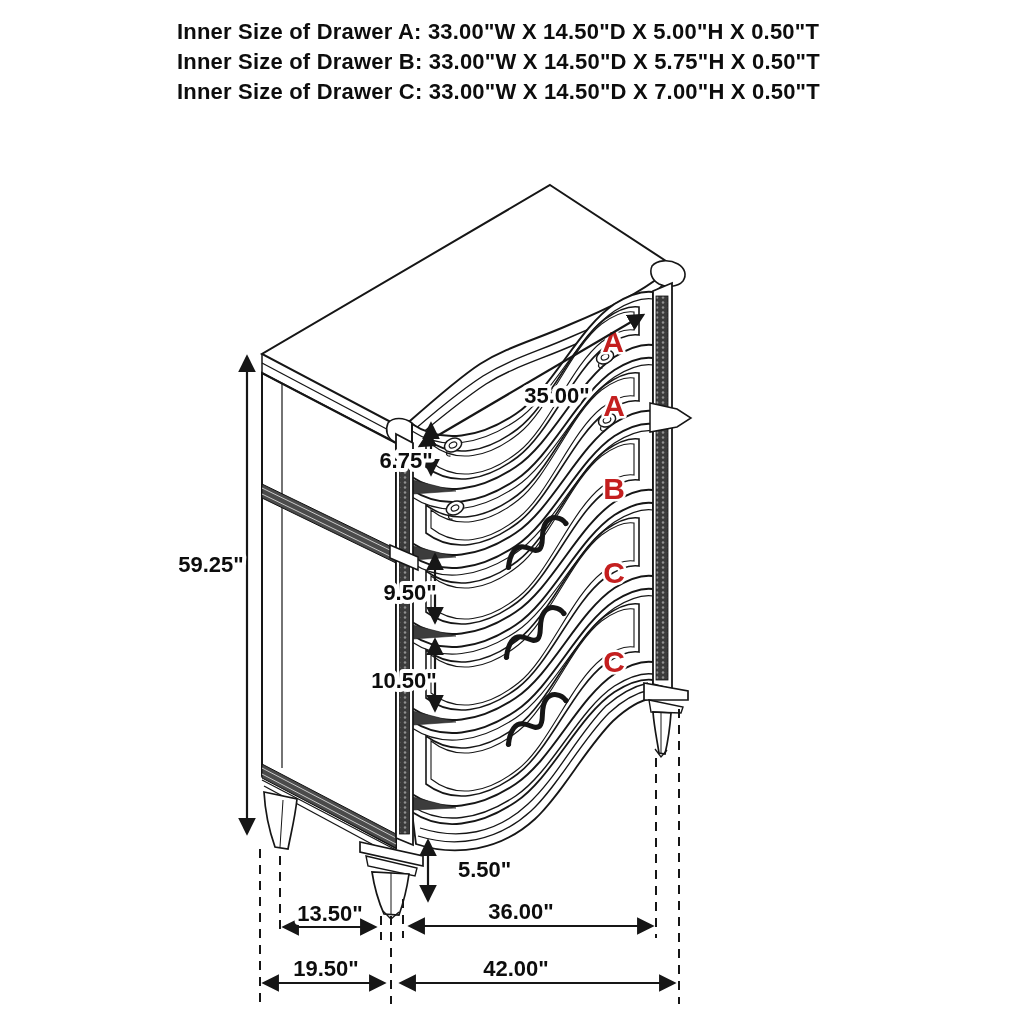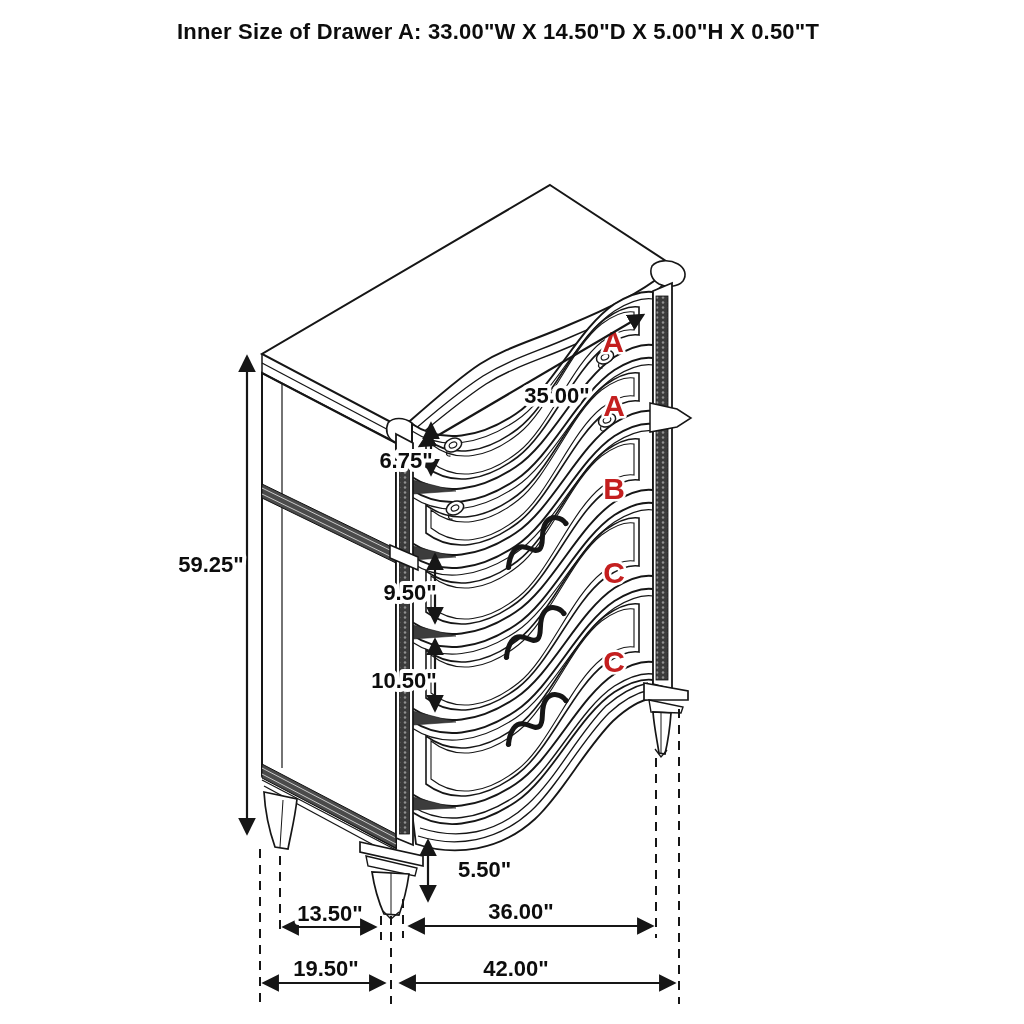--- a/index.html
+++ b/index.html
@@ -19,20 +19,22 @@
   .dash{stroke:#161616;stroke-width:2;fill:none;stroke-dasharray:9 7;}
   .wood{fill:#ffffff;stroke:#161616;}
 </style>
 </head>
 <body>
 
 <div class="stage">
 
   <div class="spec-header">
     <div class="spec-line">Inner Size of Drawer A: 33.00"W X 14.50"D X 5.00"H X 0.50"T</div>
+    <div class="spec-line">Inner Size of Drawer B: 33.00"W X 14.50"D X 5.75"H X 0.50"T</div>
+    <div class="spec-line">Inner Size of Drawer C: 33.00"W X 14.50"D X 7.00"H X 0.50"T</div>
   </div>
 
   <svg width="1024" height="1024" viewBox="0 0 1024 1024">
     <defs>
       <marker id="arr" viewBox="0 0 10 10" refX="8.5" refY="5" markerWidth="8" markerHeight="8" orient="auto-start-reverse">
         <path d="M0,0 L10,5 L0,10 z" fill="#161616"></path>
       </marker>
       <pattern id="bead" width="6" height="5" patternUnits="userSpaceOnUse">
         <rect width="6" height="5" fill="#3b3b3b"></rect>
         <circle cx="3" cy="2.5" r="1.25" fill="#909090"></circle>

